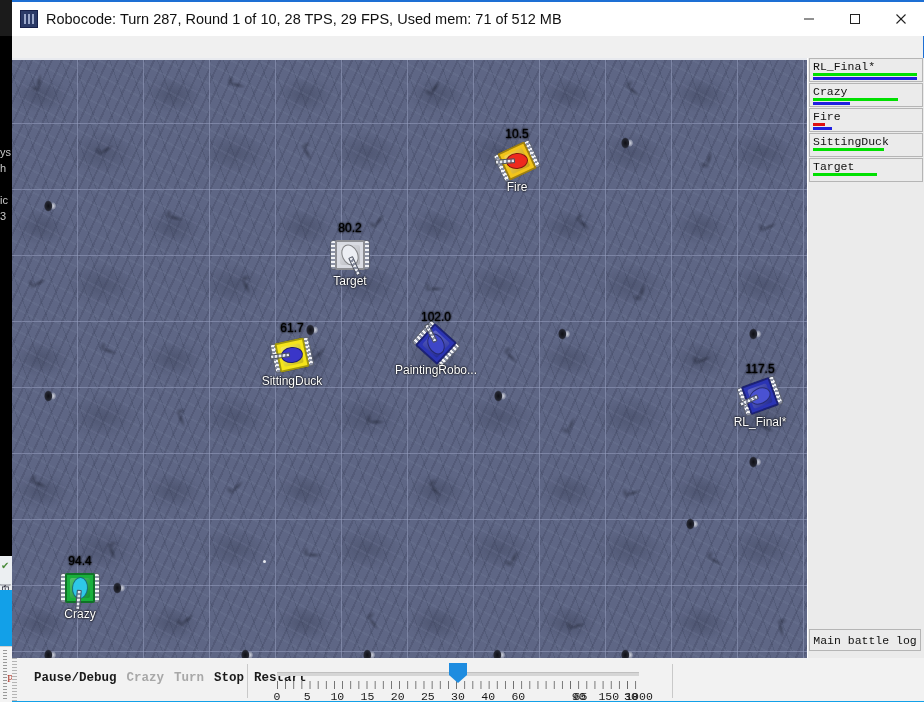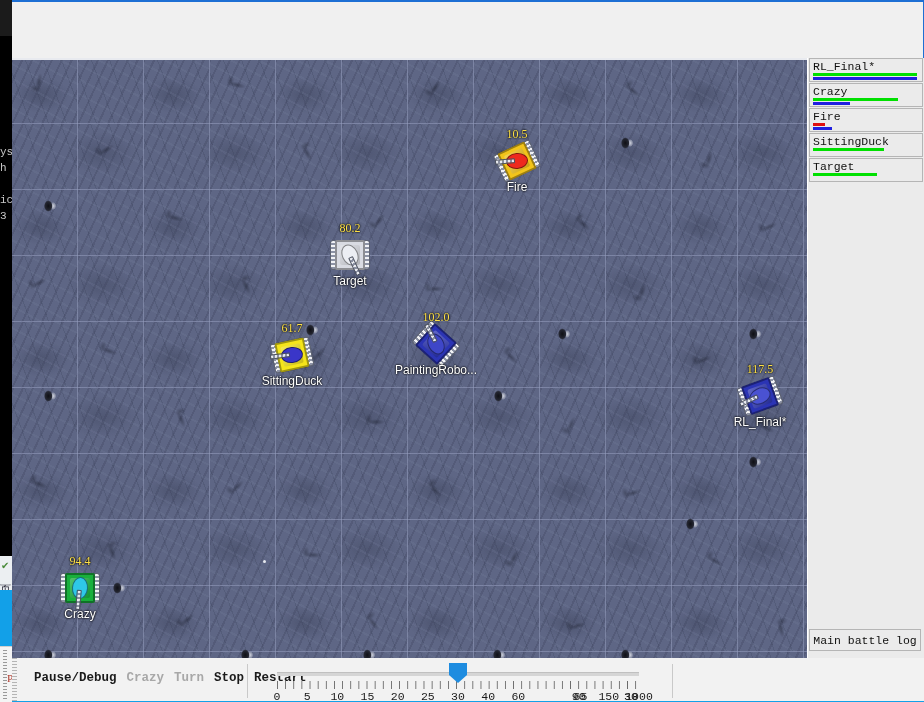--- a/index.html
+++ b/index.html
@@ -16,21 +16,21 @@
   }
 
   
   .desktop-bg { position:absolute; left:0; top:0; width:924px; height:702px; background:#1b1b1b; }
   .bg-terminal {
     position:absolute; left:0; top:36px; width:14px; height:520px;
     background:#000;
   }
   .bg-term-text {
     position:absolute; left:0; top:108px; width:14px; height:80px;
-    color:#c8c8c8; font-family:Liberation Mono, monospace; font-size:11px;
+    color:#c8c8c8; font-family:Liberation Sans, sans-serif; font-size:11px;
     line-height:16px; white-space:nowrap; overflow:hidden;
   }
   .bg-explorer {
     position:absolute; left:0; top:556px; width:14px; height:86px;
     background:#eceff2; border-right:1px solid #b9bcc0;
   }
   .bg-explorer-icon {
     position:absolute; left:1px; top:560px; font-size:10px; color:#4a8b3a;
   }
   .bg-explorer-text {
@@ -180,21 +180,21 @@
     border-radius:50% 50% 50% 50%;
     border:1px solid rgba(0,0,0,0.45); box-sizing:border-box;
   }
   .gun {
     position:absolute; left:-16px; top:15px; width:20px; height:5px;
     background: repeating-linear-gradient(to right, #e9ebf0 0 2px, #8a90a2 2px 4px);
     border:1px solid #4f5461; box-sizing:border-box; border-radius:1px;
   }
   .robot-energy {
     position:absolute; width:90px; text-align:center; left:-26px; top:-17px;
-    color:#fde047; font-size:12px; font-family:Liberation Serif, serif;
+    color:#000000; font-size:12px; font-family:Liberation Sans, sans-serif;
     text-shadow:0 0 2px #000, 0 0 2px #000;
     white-space:nowrap;
   }
   .robot-name {
     position:absolute; width:140px; text-align:center; left:-51px; top:36px;
     color:#ffffff; font-size:12px; font-family:"Liberation Sans", sans-serif;
     text-shadow:0 0 2px #000, 0 0 2px #000;
     white-space:nowrap;
   }
 
@@ -302,20 +302,42 @@
   <div class="bg-explorer-icon">✔</div>
   <div class="bg-explorer-text">页目</div>
   <div class="bg-taskbar"></div>
   <div class="bg-minwin"></div>
   <div class="bg-minwin-dots"></div>
   <div class="bg-minwin-p">P</div>
 
   <div class="window">
     <div class="window-inner">
 
+      <div class="titlebar">
+        <div class="title-icon"></div>
+        <div class="title-text">Robocode: Turn 287, Round 1 of 10, 28 TPS, 29 FPS, Used mem: 71 of 512 MB</div>
+        <div class="winbtns">
+          <div class="winbtn">
+            <svg width="12" height="12" viewBox="0 0 12 12">
+                <line x1="1" y1="6" x2="11" y2="6" stroke="#222" stroke-width="1"></line>
+              </svg>
+          </div>
+          <div class="winbtn">
+            <svg width="12" height="12" viewBox="0 0 12 12">
+                <rect x="1.5" y="1.5" width="9" height="9" fill="none" stroke="#222" stroke-width="1"></rect>
+              </svg>
+          </div>
+          <div class="winbtn">
+            <svg width="12" height="12" viewBox="0 0 12 12">
+                <line x1="1.5" y1="1.5" x2="10.5" y2="10.5" stroke="#222" stroke-width="1.1"></line>
+                <line x1="10.5" y1="1.5" x2="1.5" y2="10.5" stroke="#222" stroke-width="1.1"></line>
+              </svg>
+          </div>
+        </div>
+      </div>
 
 
       <div class="battle-area">
         <div class="battle-tex"></div>
         <div class="battle-grid"></div>
         <div class="battle-topline"></div>
         <div id="explosion-layer">
             <div class="debris" style="left: 31px; top: 139px;"></div>
             <div class="debris" style="left: 608px; top: 76px;"></div>
             <div class="debris" style="left: 293px; top: 263px;"></div>

